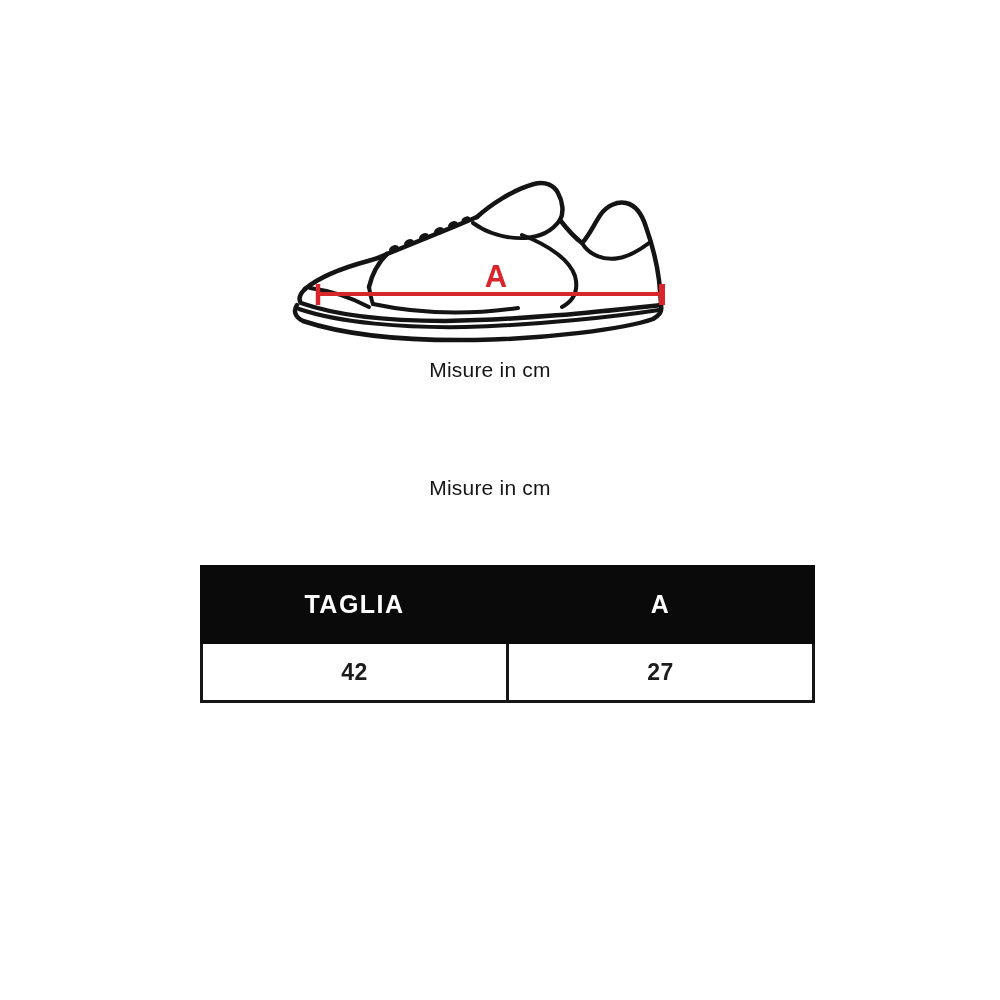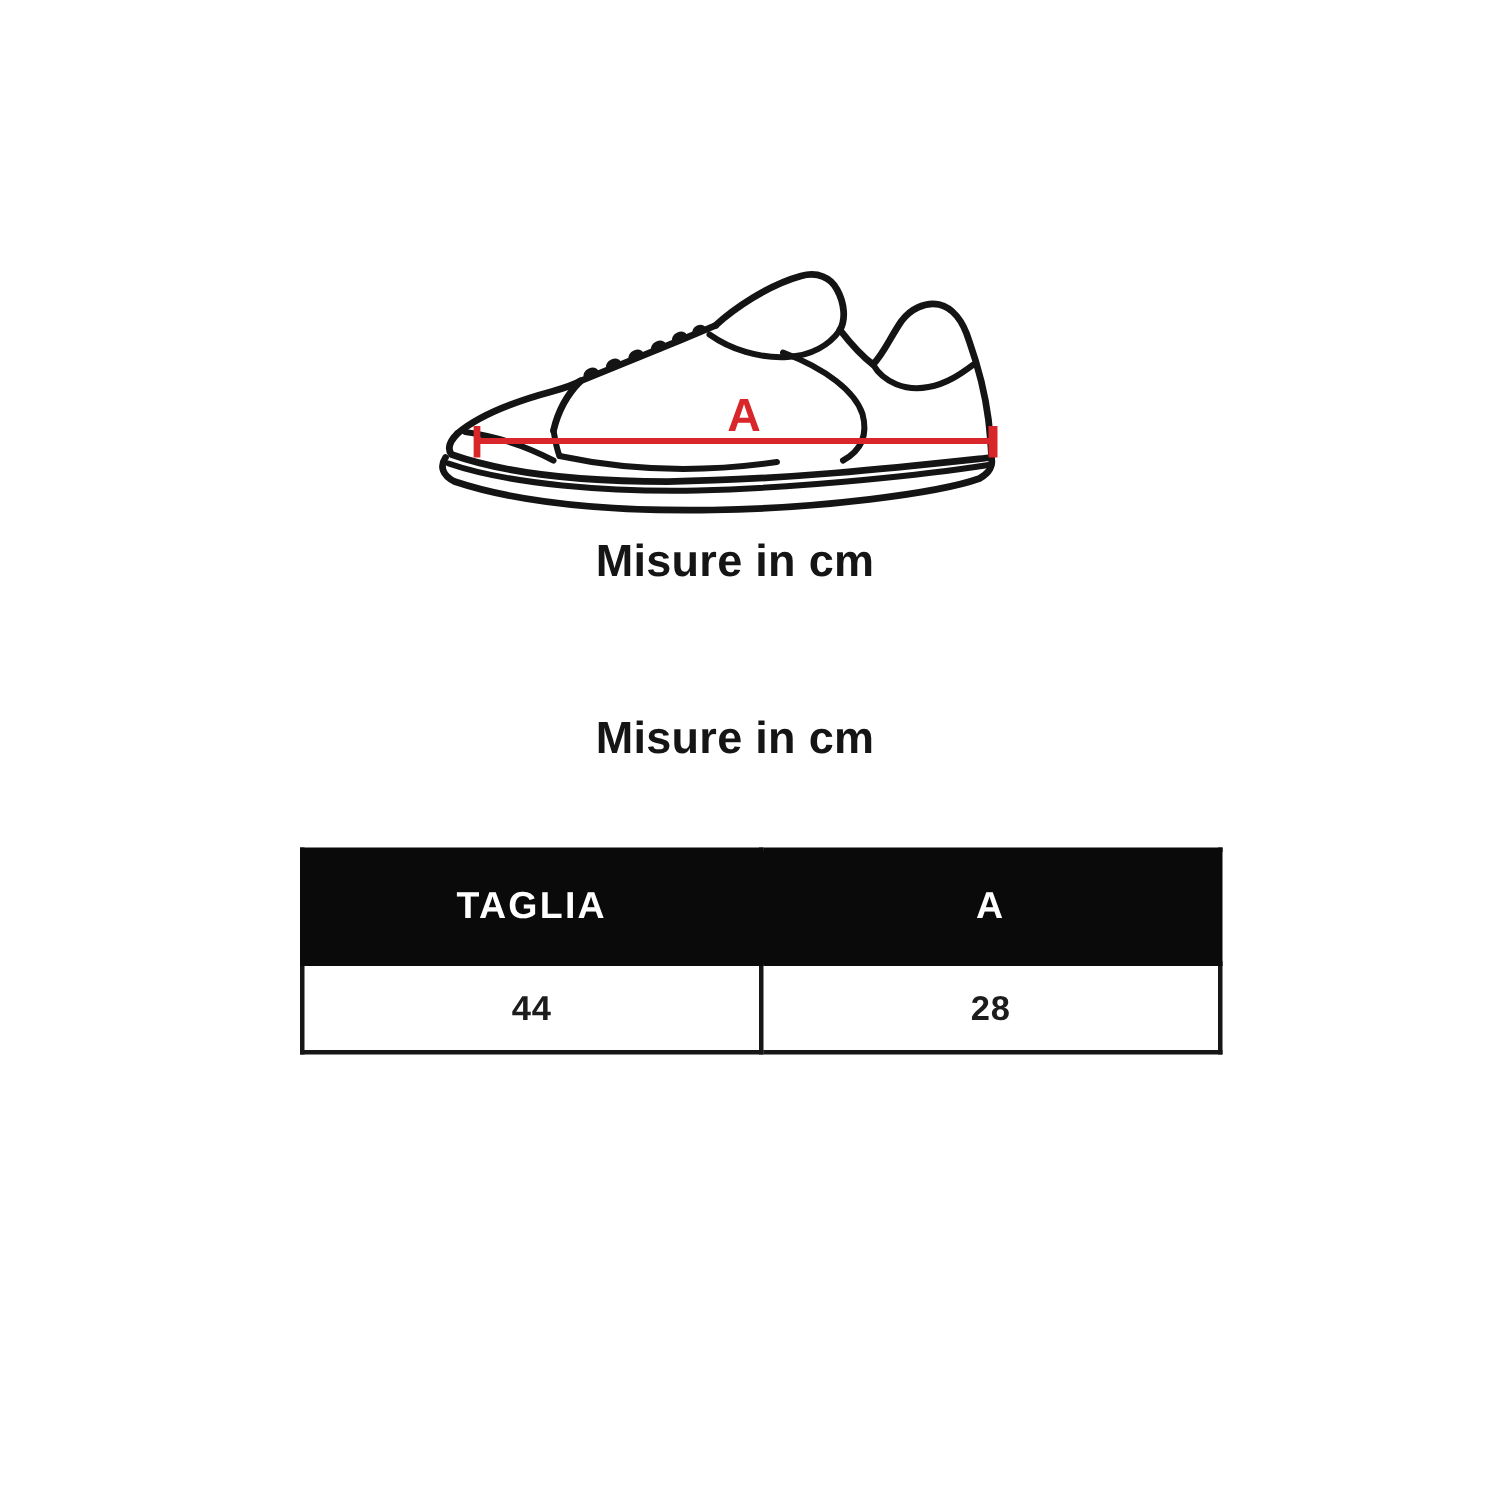--- a/index.html
+++ b/index.html
@@ -12,21 +12,21 @@
   .ln{fill:none;stroke:#141414;stroke-width:4.5;stroke-linecap:round;stroke-linejoin:round;}
   .ln-thin{fill:none;stroke:#141414;stroke-width:4;stroke-linecap:round;stroke-linejoin:round;}
   .eyelet{fill:#141414;stroke:none;}
   .red-ln{fill:none;stroke:#d8262b;stroke-width:4;stroke-linecap:butt;}
   .red-tick{fill:none;stroke:#d8262b;stroke-linecap:butt;}
   .red-label{fill:#d8262b;font-family:"Liberation Sans",sans-serif;font-weight:bold;
              font-size:31px;text-anchor:middle;}
 
   
   .caption{position:absolute;left:240px;width:500px;text-align:center;
-           font-weight:700;font-size:30px;color:#151515;letter-spacing:.2px;}
+           font-weight:400;font-size:21px;color:#151515;letter-spacing:.2px;}
   .caption.one{top:358px;}
   .caption.two{top:476px;}
 
   
   .size-table{position:absolute;left:200px;top:565px;width:615px;
               border-collapse:collapse;table-layout:fixed;}
   .size-table th,.size-table td{border:3px solid #161616;text-align:center;vertical-align:middle;padding:0;}
   .size-table thead tr{height:76px;margin-top:46px;}
   .size-table thead th{background:#0a0a0a;color:#ffffff;font-size:25px;font-weight:700;
                        letter-spacing:1.5px;border-color:#0a0a0a;}
@@ -86,19 +86,19 @@
 
   <table class="size-table">
     <thead>
       <tr>
         <th>TAGLIA</th>
         <th>A</th>
       </tr>
     </thead>
     <tbody>
       <tr>
-        <td>44</td>
-        <td>28</td>
+        <td>42</td>
+        <td>27</td>
       </tr>
     </tbody>
   </table>
 
 </div>
 
 </body></html>

